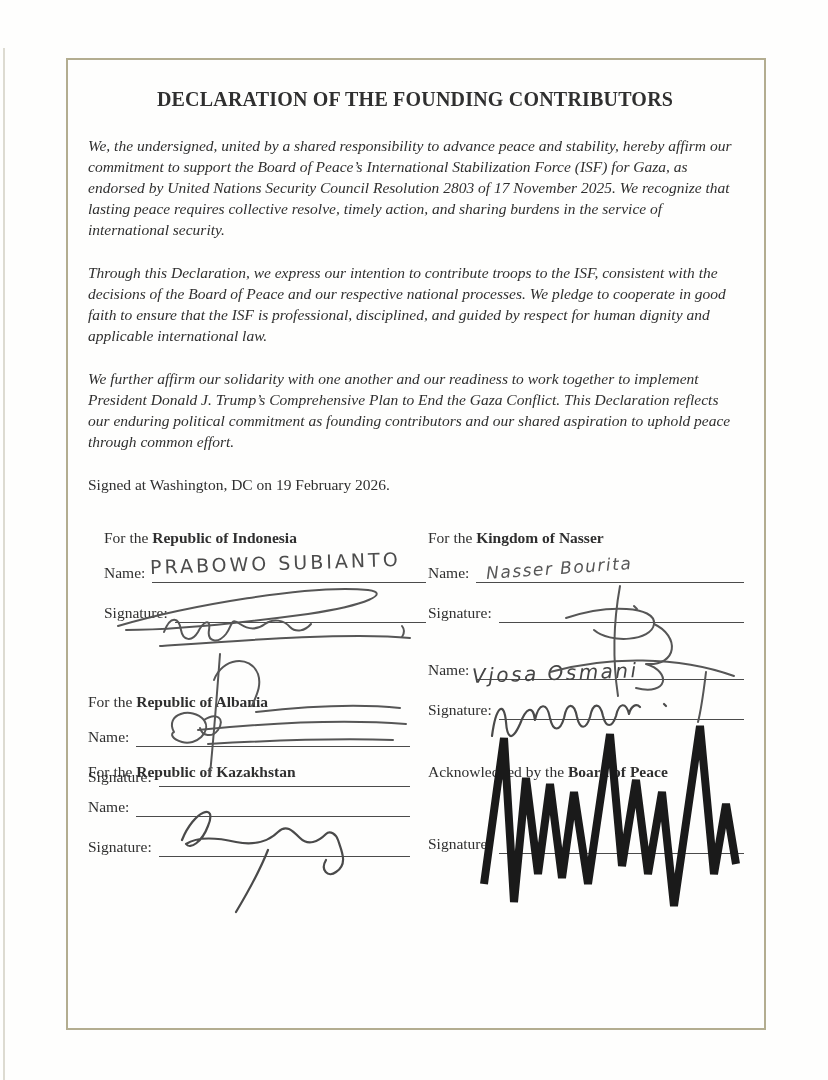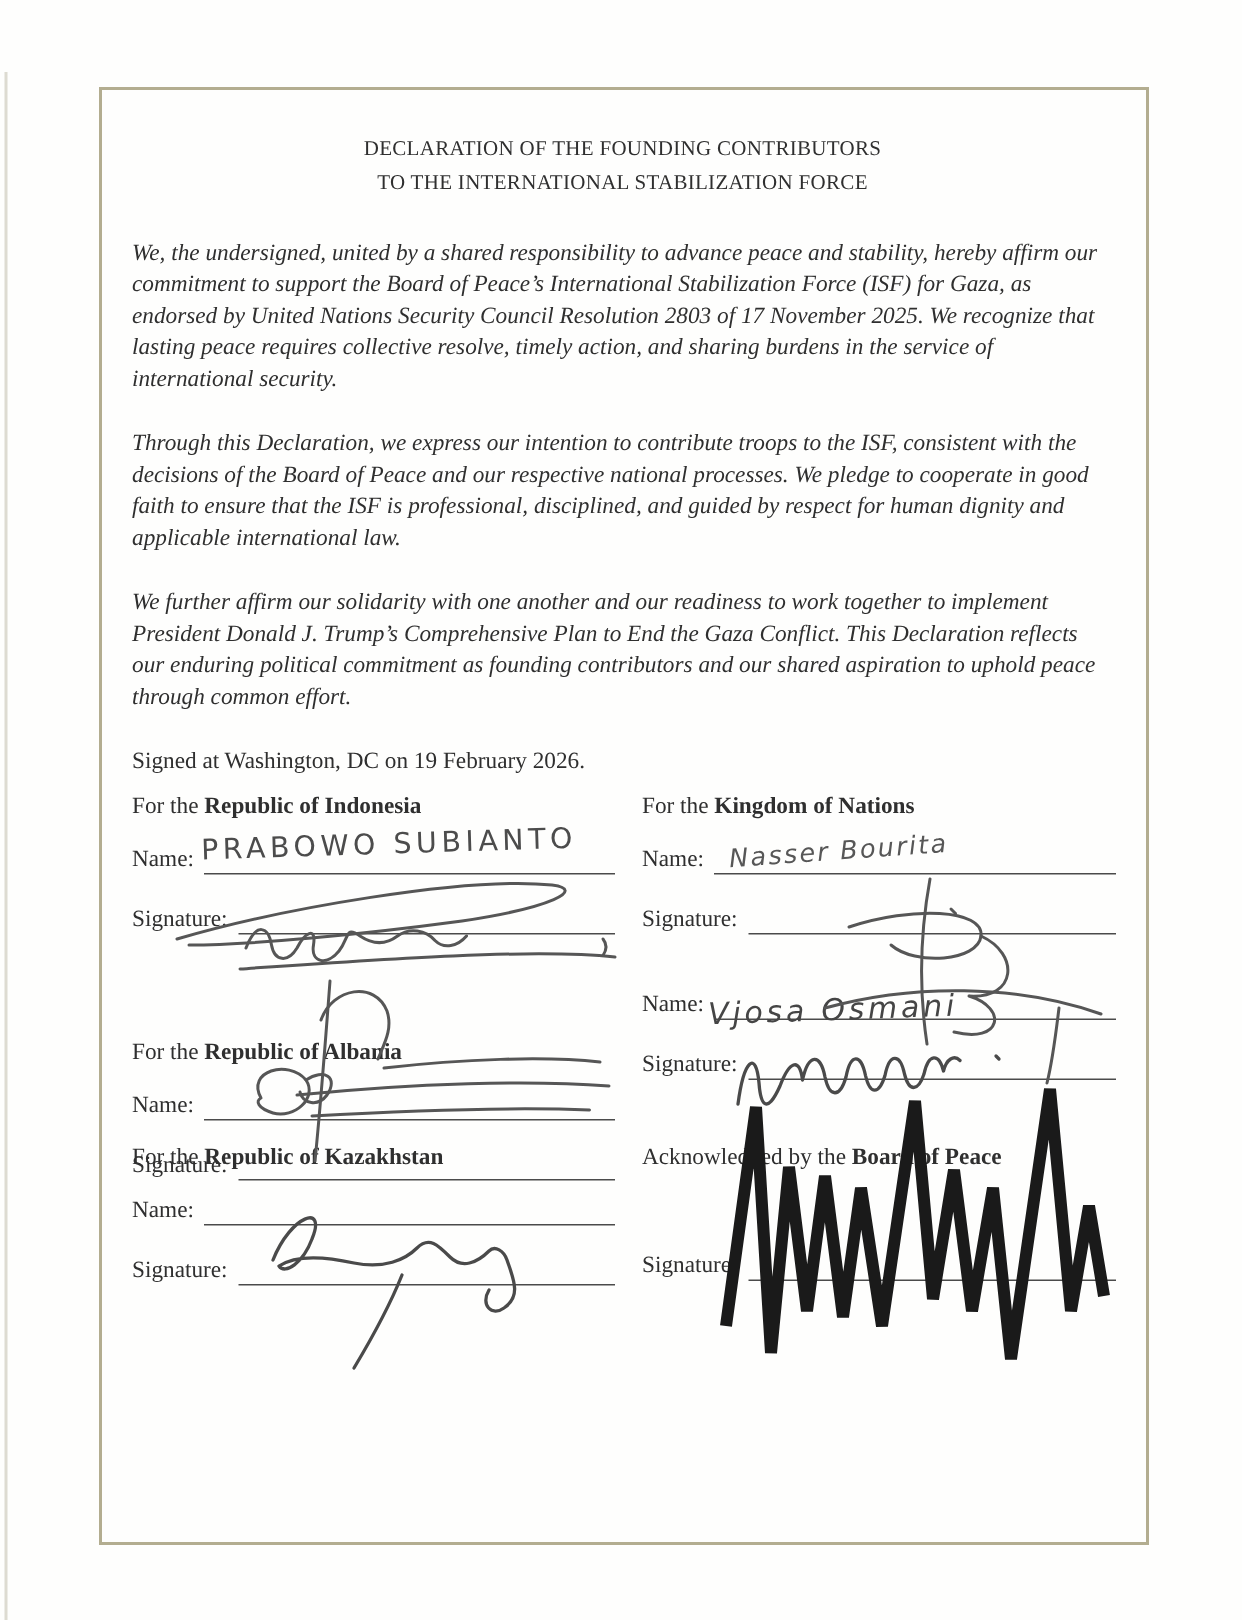--- a/index.html
+++ b/index.html
@@ -9,21 +9,21 @@
   }
   .scan-edge-left {
     position:absolute; left:3px; top:48px; width:2px; height:1032px;
     background:#d4d2c6; opacity:.8;
   }
   .frame {
     position:absolute; left:66px; top:58px; width:696px; height:968px;
     border:2px solid #b3ad90;
   }
   .content { position:absolute; left:88px; top:88px; width:654px; }
-  .title { text-align:center; font-weight:normal; font-size:14px; line-height:23px; letter-spacing:.2px; }
+  .title { text-align:center; font-weight:bold; font-size:20px; line-height:23px; letter-spacing:.2px; }
   .title-block { margin-bottom:24px; }
   .para { font-size:15.5px; line-height:21px; margin:0 0 22px 0;font-style:italic; }
   .signed { font-size:15.5px; line-height:21px; margin-top:14px; }
 
   .sig-grid { position:absolute; left:88px; top:528px; width:656px; height:400px; }
   .sig-block { position:absolute; width:322px; }
   .sig-block .heading { font-size:15.5px; line-height:20px; white-space:pre-wrap; }
   .sig-block .heading b { font-weight:bold; }
   .sig-row { display:flex; align-items:flex-start; font-size:15.5px; }
   .sig-row .lbl { white-space:nowrap; padding-right:7px; line-height:20px; }
@@ -48,45 +48,44 @@
 </head>
 <body>
 
 <div class="page">
   <div class="scan-edge-left"></div>
   <div class="frame"></div>
 
   <div class="content">
     <div class="title-block">
       <div class="title">DECLARATION OF THE FOUNDING CONTRIBUTORS</div>
-      <div class="title">TO THE INTERNATIONAL STABILIZATION FORCE</div>
     </div>
     <p class="para">We, the undersigned, united by a shared responsibility to advance peace and stability, hereby affirm our commitment to support the Board of Peace’s International Stabilization Force (ISF) for Gaza, as endorsed by United Nations Security Council Resolution 2803 of 17 November 2025. We recognize that lasting peace requires collective resolve, timely action, and sharing burdens in the service of international security.</p>
     <p class="para">Through this Declaration, we express our intention to contribute troops to the ISF, consistent with the decisions of the Board of Peace and our respective national processes. We pledge to cooperate in good faith to ensure that the ISF is professional, disciplined, and guided by respect for human dignity and applicable international law.</p>
     <p class="para">We further affirm our solidarity with one another and our readiness to work together to implement President Donald J. Trump’s Comprehensive Plan to End the Gaza Conflict. This Declaration reflects our enduring political commitment as founding contributors and our shared aspiration to uphold peace through common effort.</p>
     <div class="signed">Signed at Washington, DC on 19 February 2026.</div>
   </div>
 
   <div class="sig-grid">
 
-    <div class="sig-block" style="left:0; top:0;">
+    <div class="sig-block" style="left:16px; top:0;">
       <div class="heading"><span>For the </span><b>Republic of Indonesia</b></div>
       <div class="sig-row row-name">
         <span class="lbl">Name:</span>
           <span class="line"></span>
       </div>
       <div class="sig-row row-sig">
         <span class="lbl">Signature:</span>
           <span class="line"></span>
       </div>
       <span class="hand hand-id">PRABOWO SUBIANTO</span>
     </div>
 
     <div class="sig-block" style="left:340px; top:0; width:316px;">
-      <div class="heading"><span>For the </span><b>Kingdom of Nations</b></div>
+      <div class="heading"><span>For the </span><b>Kingdom of Nasser</b></div>
       <div class="sig-row row-name">
         <span class="lbl">Name:</span>
           <span class="line"></span>
       </div>
       <div class="sig-row row-sig">
         <span class="lbl">Signature:</span>
           <span class="line"></span>
       </div>
       <span class="hand hand-ma">Nasser Bourita</span>
     </div>

